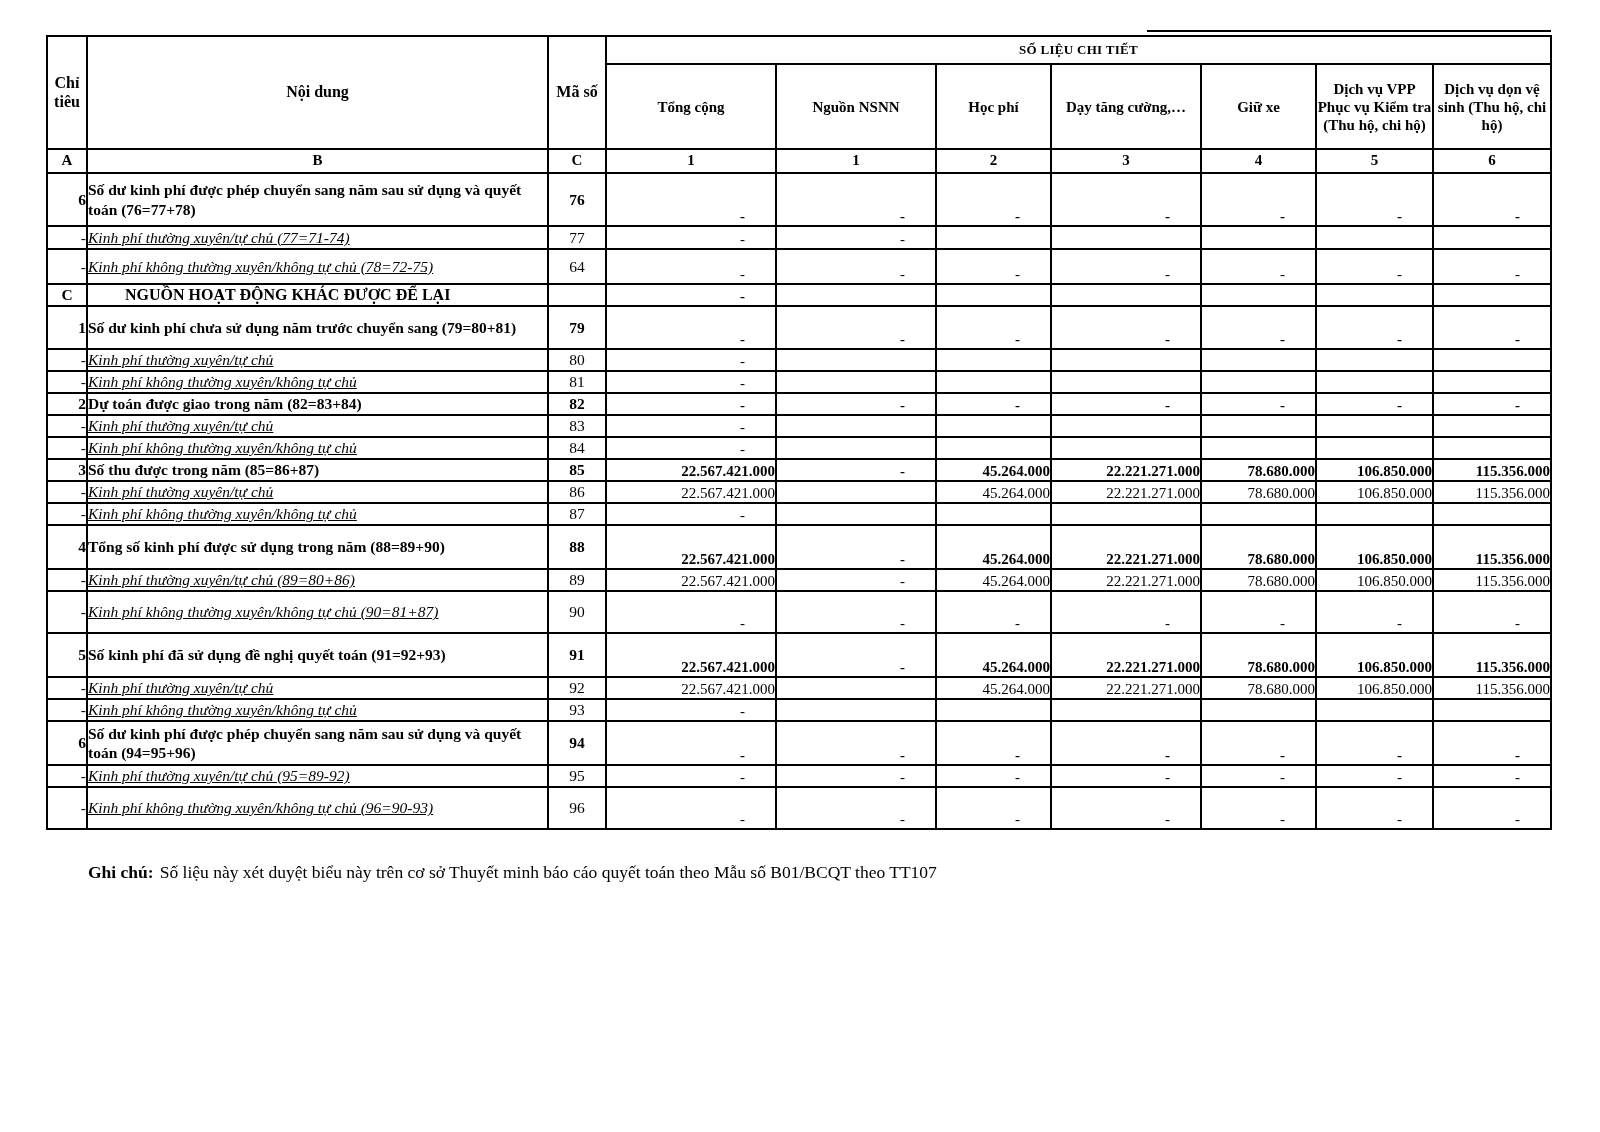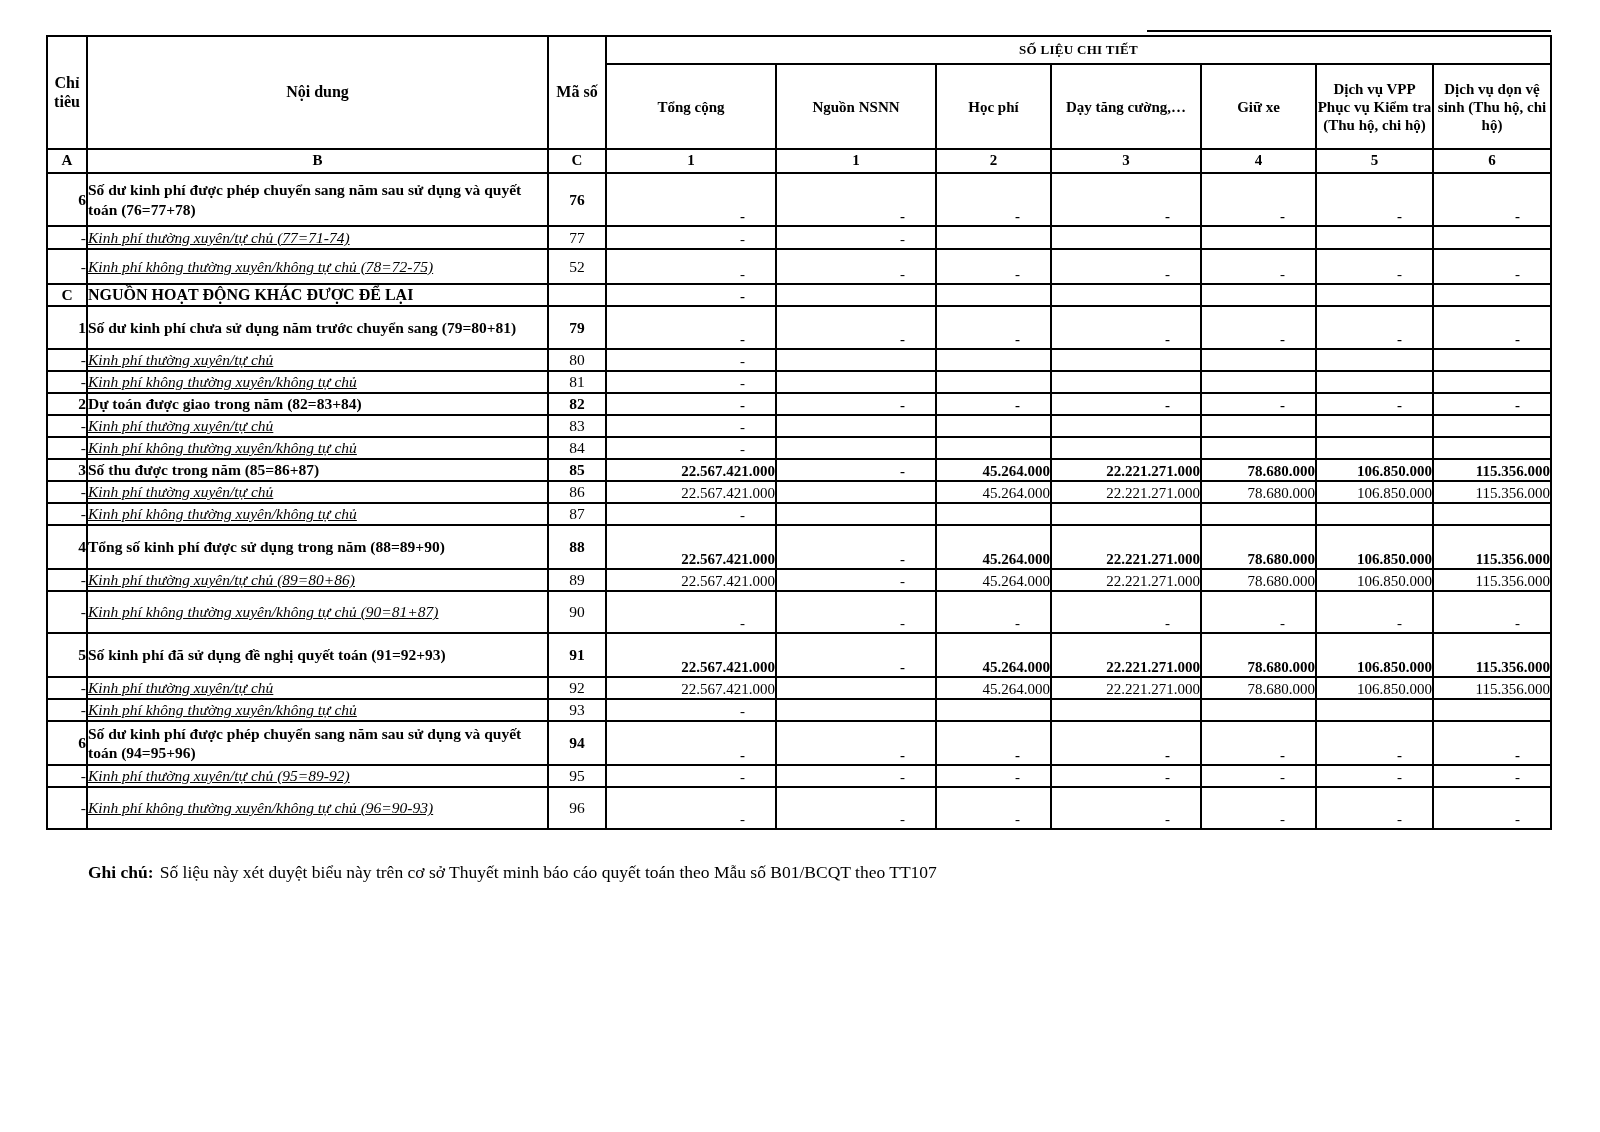--- a/index.html
+++ b/index.html
@@ -20,21 +20,21 @@
   .h-idx{font-size:15px;}
 
   td.stt{font-size:15.5px;text-align:right;vertical-align:middle;padding:0 3px 0 1px;}
   td.stt.ctr{text-align:center;padding:0;}
   td.lbl{font-size:15.5px;text-align:left;vertical-align:middle;padding:1px 4px;line-height:1.25;margin-left:44px;}
   td.code{font-size:15.5px;text-align:center;vertical-align:middle;margin-left:44px;}
   td.val{font-size:15px;text-align:right;vertical-align:bottom;padding:0 8px 2px 2px;}
   td.val.dash{padding-right:30px;}
 
   tr.r-group td{font-weight:bold;}
-  tr.r-section td{font-weight:bold;}
+  tr.r-section td{font-weight:bold;padding-left:37px;}
   tr.r-section td.lbl{font-size:16px;}
   tr.r-item td{font-weight:normal;}
   tr.r-item td.lbl{font-style:italic;text-decoration:underline;}
 
   .note{position:absolute;left:88px;top:862px;font-size:17.5px;margin:0;}
   .note b{margin-right:6px;}
   .pagenum{position:absolute;left:0;top:1076px;width:1600px;text-align:center;
            font-size:18px;font-family:"Liberation Sans","DejaVu Sans",sans-serif;}
 </style>
 </head>
@@ -107,21 +107,21 @@
           <td class="val dash">-</td>
           <td class="val"></td>
           <td class="val"></td>
           <td class="val"></td>
           <td class="val"></td>
           <td class="val"></td>
         </tr>
         <tr class="r-item" style="height: 35px;">
           <td class="stt">-</td>
           <td class="lbl">Kinh phí không thường xuyên/không tự chủ (78=72-75)</td>
-          <td class="code">52</td>
+          <td class="code">64</td>
           <td class="val dash">-</td>
           <td class="val dash">-</td>
           <td class="val dash">-</td>
           <td class="val dash">-</td>
           <td class="val dash">-</td>
           <td class="val dash">-</td>
           <td class="val dash">-</td>
         </tr>
         <tr class="r-section" style="height: 22px;">
           <td class="stt ctr">C</td>

